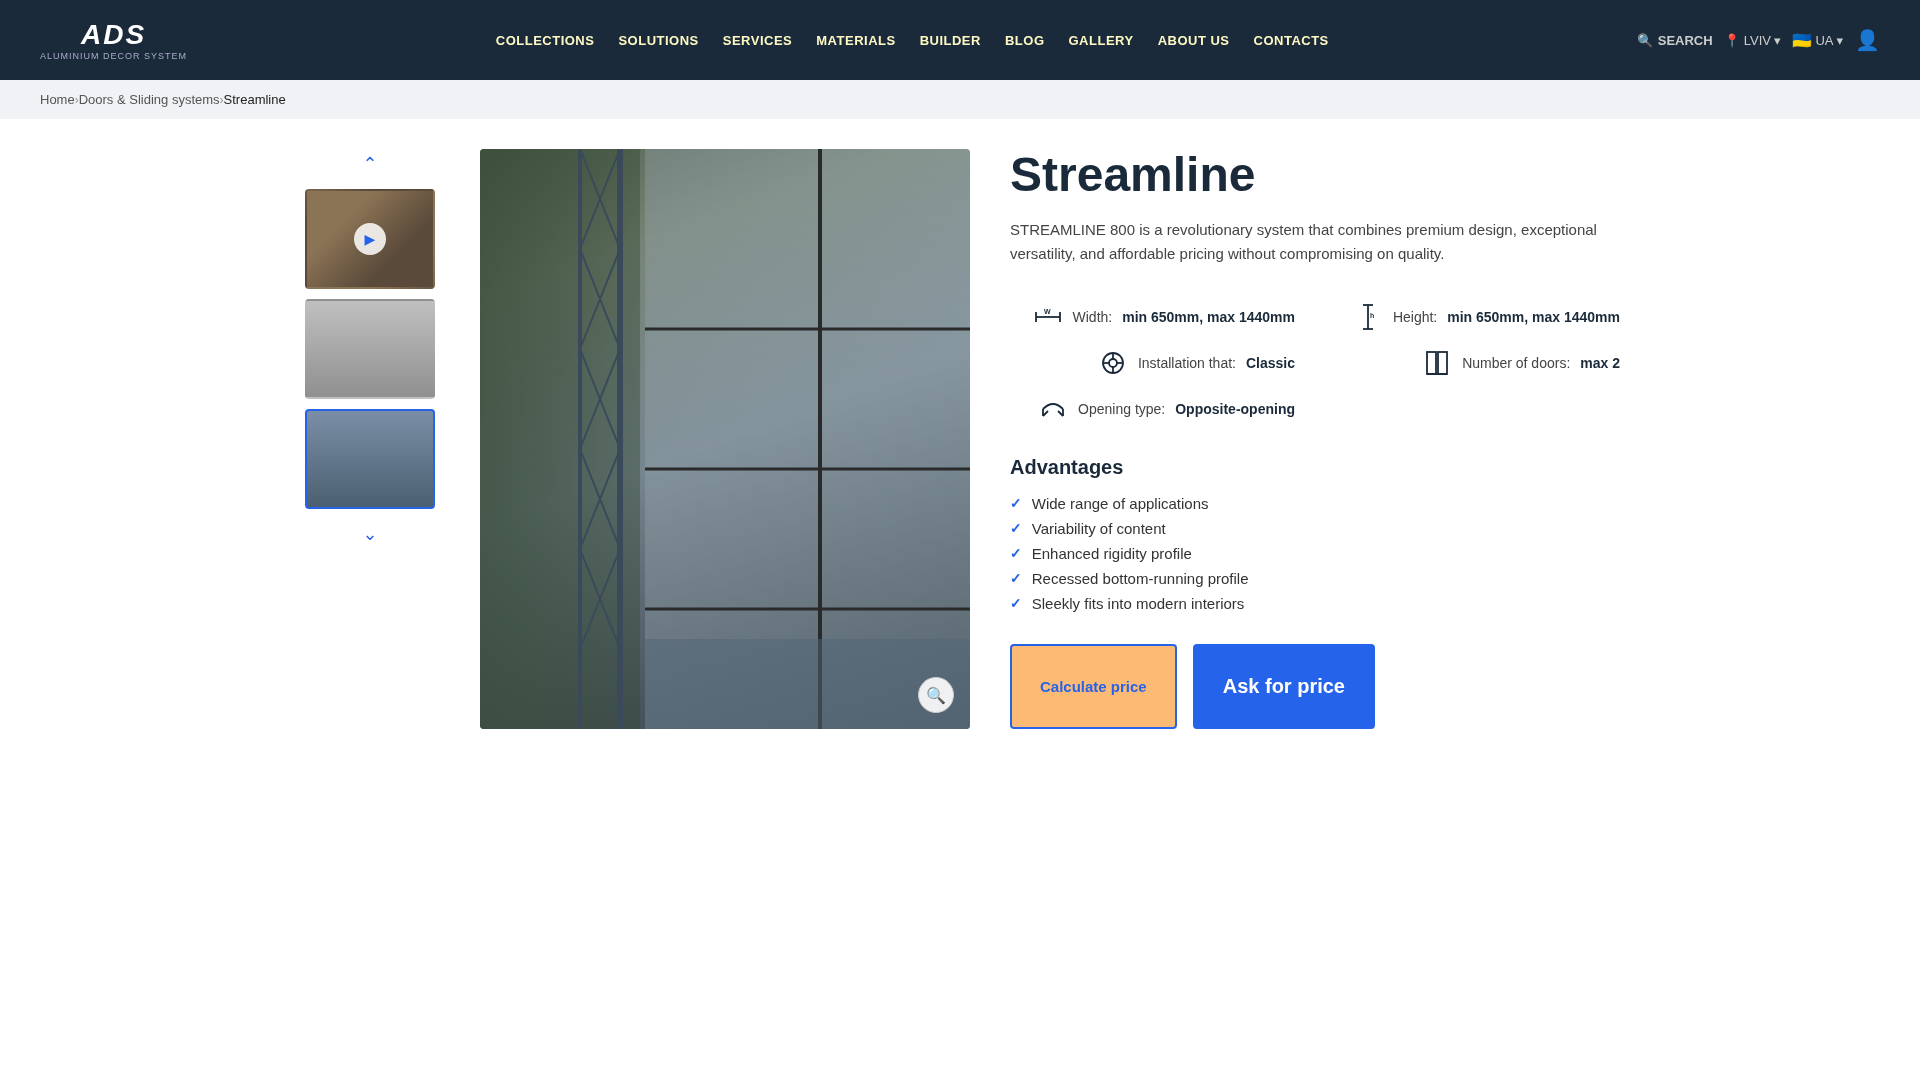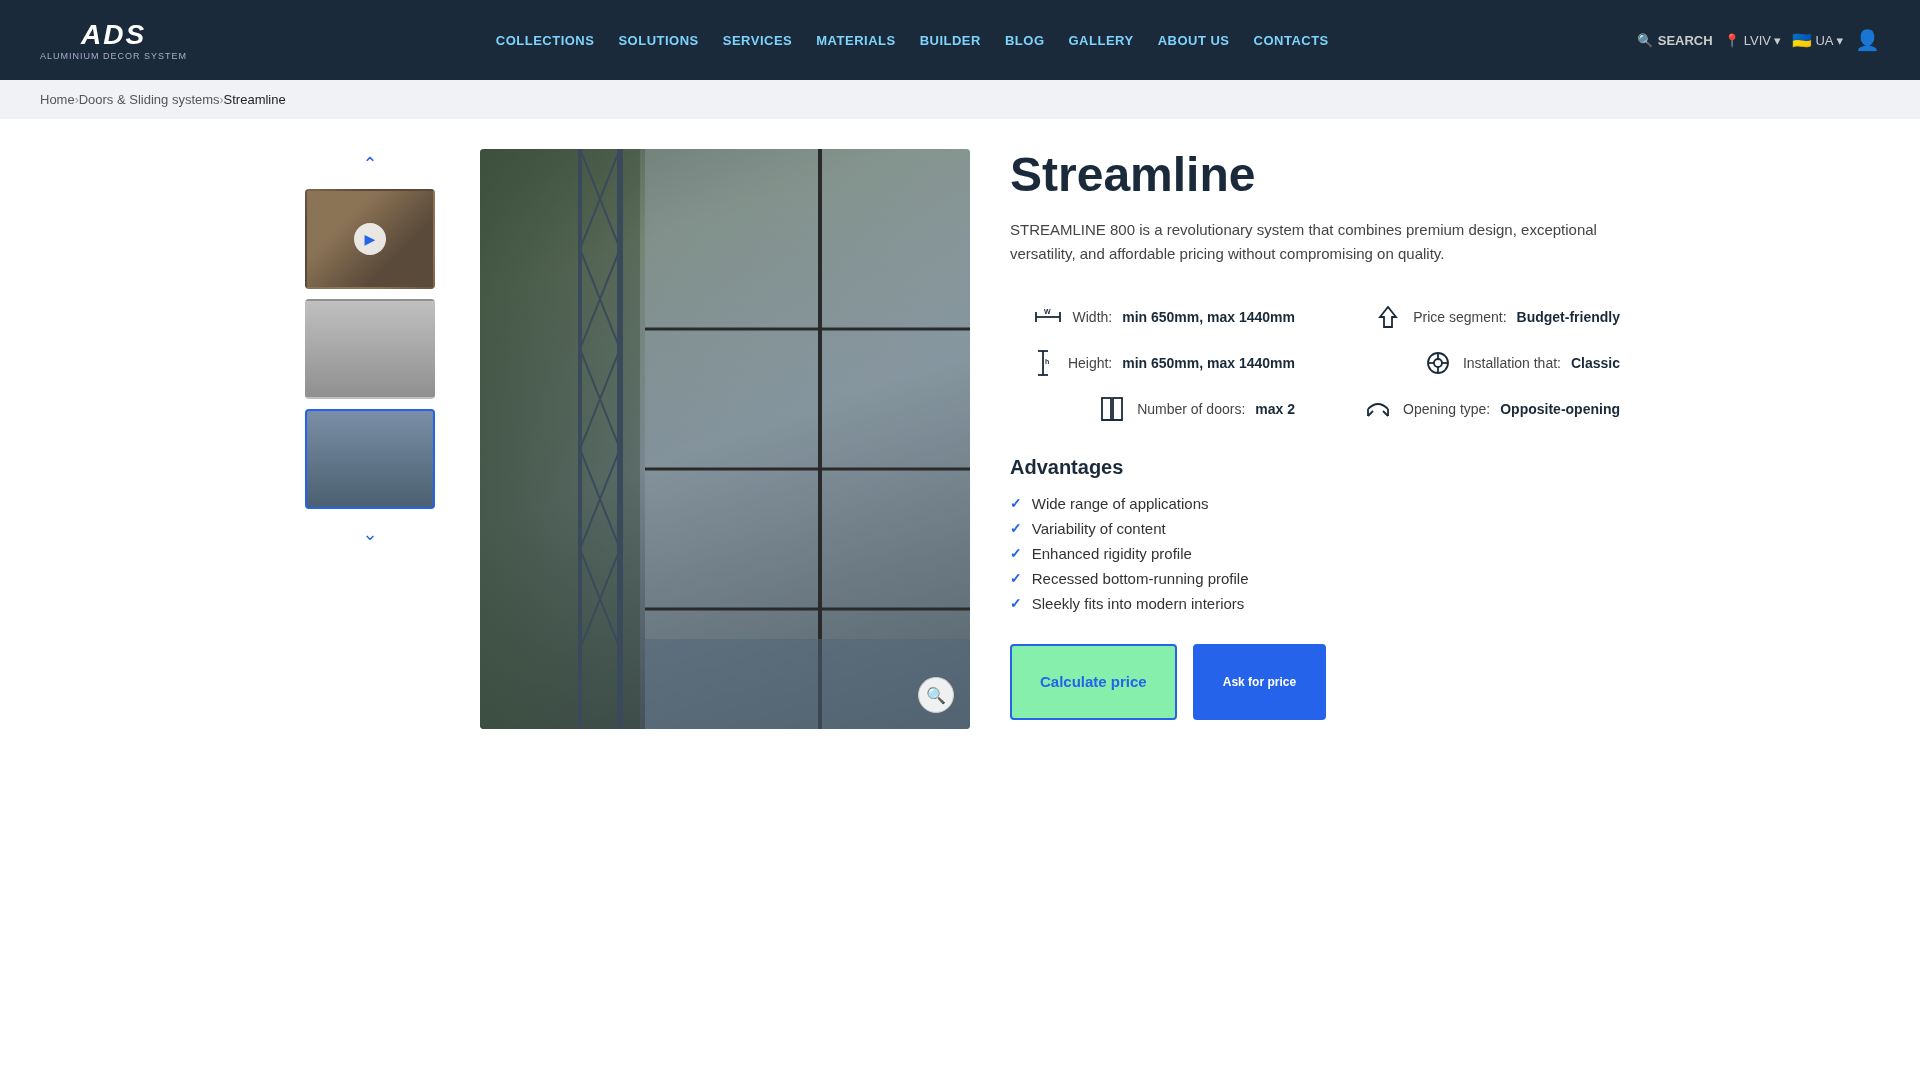--- a/index.html
+++ b/index.html
@@ -33,21 +33,21 @@
       color: #aac;
       letter-spacing: 1px;
       text-transform: uppercase;
     }
     .header-nav {
       display: flex;
       align-items: center;
       gap: 4px;
     }
     .header-nav a {
-      color: #7dd3fc;
+      color: #fef9c3;
       text-decoration: none;
       font-size: 13px;
       font-weight: 600;
       padding: 6px 10px;
       letter-spacing: 0.5px;
       white-space: nowrap;
     }
     .header-right {
       display: flex;
       align-items: center;
@@ -231,34 +231,34 @@
     }
 
     
     .product-buttons {
       display: flex;
       gap: 16px;
     }
     .btn-outline {
       padding: 14px 28px;
       border: 2px solid #2563eb;
-      background: #86efac;
+      background: #fdba74;
       color: #2563eb;
       font-size: 15px;
       font-weight: 600;
       border-radius: 4px;
       cursor: pointer;
       white-space: nowrap;
     }
     .btn-solid {
       padding: 29px 28px;
       border: 2px solid #2563eb;
       background: #2563eb;
       color: #fff;
-      font-size: 12px;
+      font-size: 20px;
       font-weight: 600;
       border-radius: 4px;
       cursor: pointer;
       white-space: nowrap;
     }
   </style>
 </head>
 <body>
 
 <header class="header">
@@ -369,29 +369,20 @@
             <line x1="1" y1="13" x2="25" y2="13"></line>
             <line x1="1" y1="8" x2="1" y2="18"></line>
             <line x1="25" y1="8" x2="25" y2="18"></line>
             <text x="9" y="10" font-size="7" fill="#1a2a3a" stroke="none" font-weight="bold">W</text>
           </svg>
         </div>
         <span class="spec-label">Width: </span>
         <span class="spec-value">min 650mm, max 1440mm</span>
       </div>
 
-      <div class="spec-row">
-        <div class="spec-icon">
-          <svg viewBox="0 0 26 26" fill="none" stroke="#1a2a3a" stroke-width="1.8">
-            <polygon points="5,13 13,3 21,13 17,13 17,23 9,23 9,13"></polygon>
-          </svg>
-        </div>
-        <span class="spec-label">Price segment: </span>
-        <span class="spec-value">Budget-friendly</span>
-      </div>
 
       <div class="spec-row">
         <div class="spec-icon">
           <svg viewBox="0 0 26 26" fill="none" stroke="#1a2a3a" stroke-width="1.8">
             <line x1="13" y1="1" x2="13" y2="25"></line>
             <line x1="8" y1="1" x2="18" y2="1"></line>
             <line x1="8" y1="25" x2="18" y2="25"></line>
             <text x="15" y="14" font-size="7" fill="#1a2a3a" stroke="none" font-weight="bold">h</text>
           </svg>
         </div>

